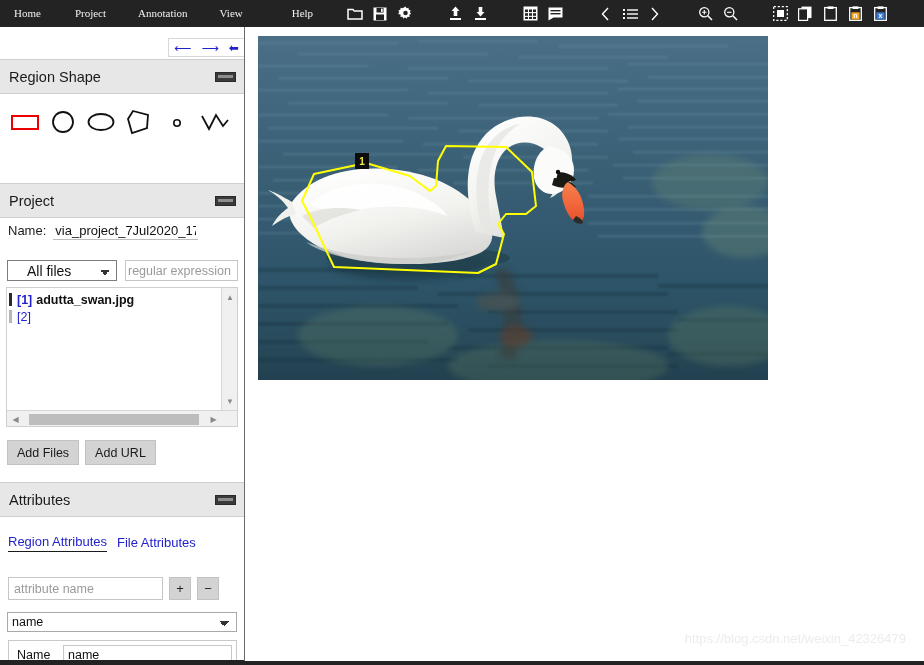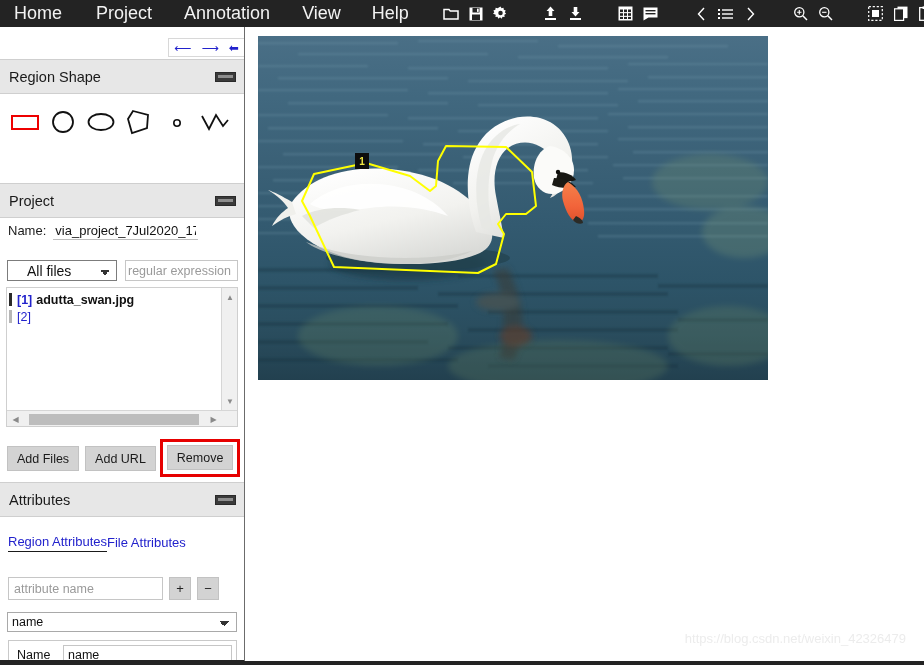--- a/index.html
+++ b/index.html
@@ -13,31 +13,32 @@
 
   
   #topbar {
     position: absolute; left: 0; top: 0;
     width: 924px; height: 27px;
     background: #232323;
     color: #ffffff;
     display: flex; align-items: center;
   }
   .menu-item {
-    font-size: 18px; color: #f2f2f2;
+    font-size: 11px; color: #f2f2f2;
     padding: 0 0; margin-right: 0;
     cursor: pointer; white-space: nowrap;
     line-height: 27px;
+    font-family: Liberation Serif, serif;
   }
   .menu-slot { display: flex; align-items: center; height: 27px; }
   .mi-home     { margin-left: 14px; }
   .mi-project  { margin-left: 34px; }
   .mi-annot    { margin-left: 32px; }
   .mi-view     { margin-left: 32px; }
-  .mi-help     { margin-left: 31px; }
+  .mi-help     { margin-left: 49px; }
 
   .tb-icon {
     width: 16px; height: 16px;
     display: inline-flex; align-items: center; justify-content: center;
     cursor: pointer; flex: 0 0 auto;
   }
   .tb-icon svg { display: block; }
   .gap-lg { margin-left: 34px; }
   .gap-sm { margin-left: 9px; }
 
@@ -224,21 +225,21 @@
 
   #attr-tabs {
     position: absolute; left: 8px; top: 507px;
     display: flex; align-items: center; text-align: right;
   }
   .attr-tab {
     font-size: 13px; color: #2222cc; cursor: pointer;
     padding-bottom: 2px;
   }
   .attr-tab.active { border-bottom: 1px solid #1a1a1a; }
-  .attr-tab + .attr-tab { }
+  .attr-tab + .attr-tab { margin-left: 10px; }
 
   #attr-name-row {
     position: absolute; left: 8px; top: 550px;
     display: flex; align-items: center;
   }
   #attr-name-input {
     width: 155px; height: 23px;
     border: 1px solid #c6c6c6; background: #fff;
     font-size: 12.5px; font-family: "Liberation Sans", sans-serif;
     padding-left: 5px; color: #404040; outline: none;
@@ -568,23 +569,20 @@
     <div class="hscroll">
       <div class="arr lf">◀</div>
       <div class="thumb"></div>
       <div class="arr rt">▶</div>
     </div>
   </div>
 
   <div id="file-buttons">
     <button class="fbtn">Add Files</button>
     <button class="fbtn">Add URL</button>
-    <span id="remove-btn-wrap">
-      <button class="fbtn">Remove</button>
-    </span>
   </div>
 
   <div class="panel-header" id="hdr-attributes">
     <span class="panel-title">Attributes</span>
     <span class="collapse-btn"></span>
   </div>
 
   <div id="attr-tabs">
     <span class="attr-tab active">Region Attributes</span>
     <span class="attr-tab">File Attributes</span>

